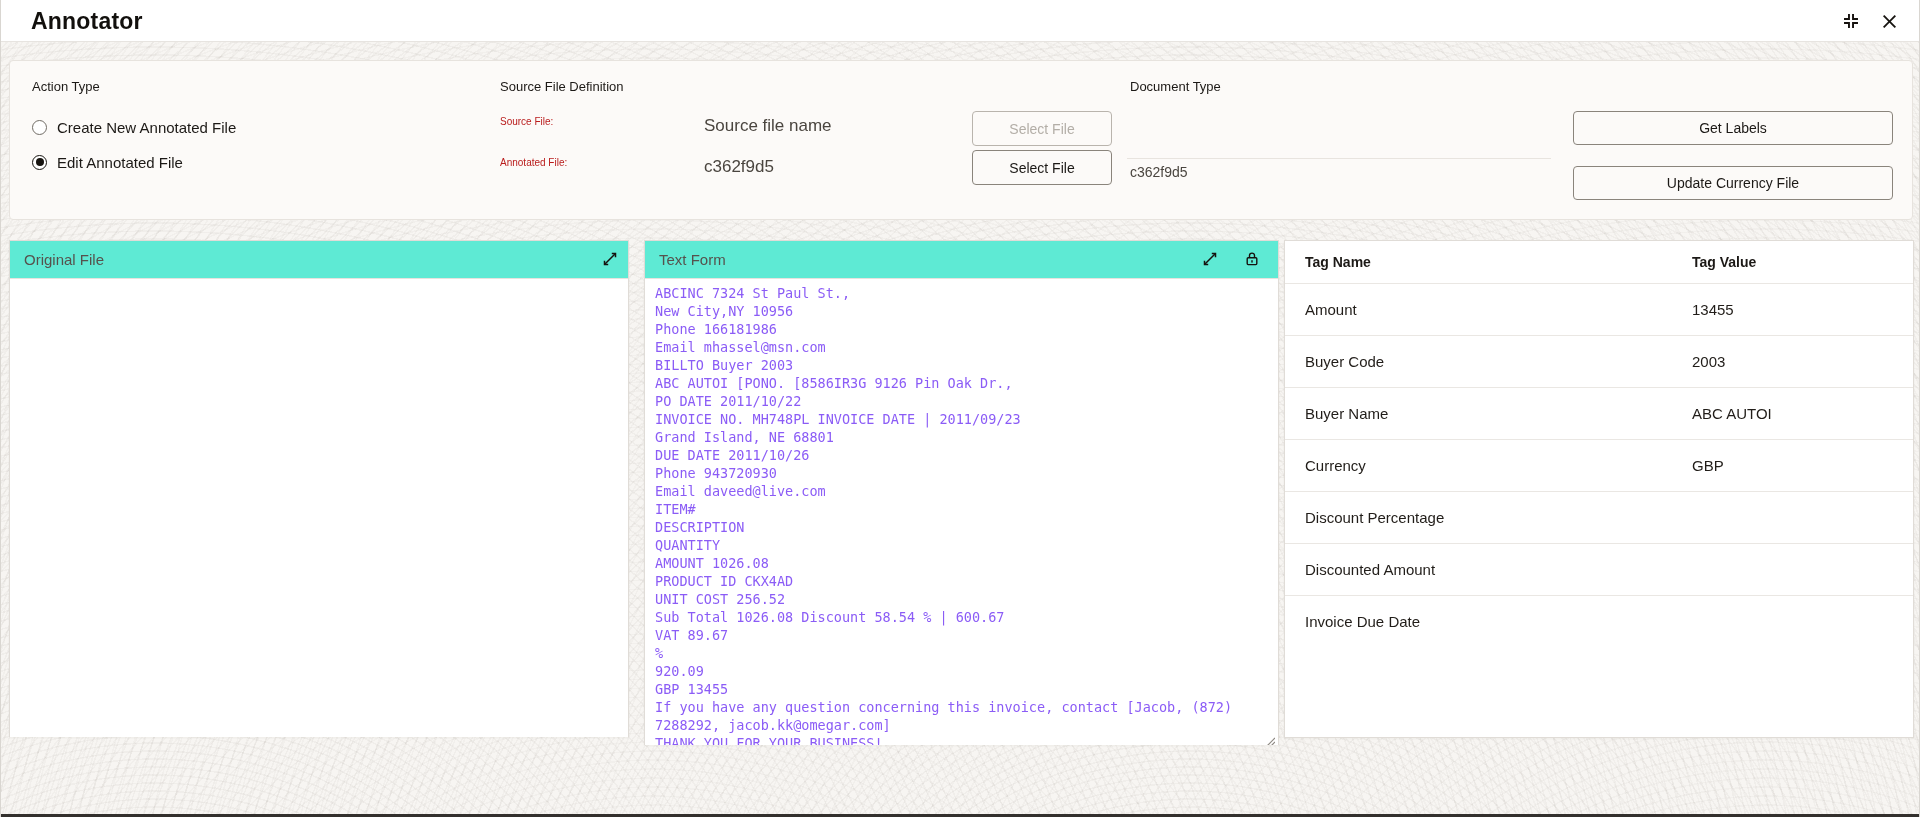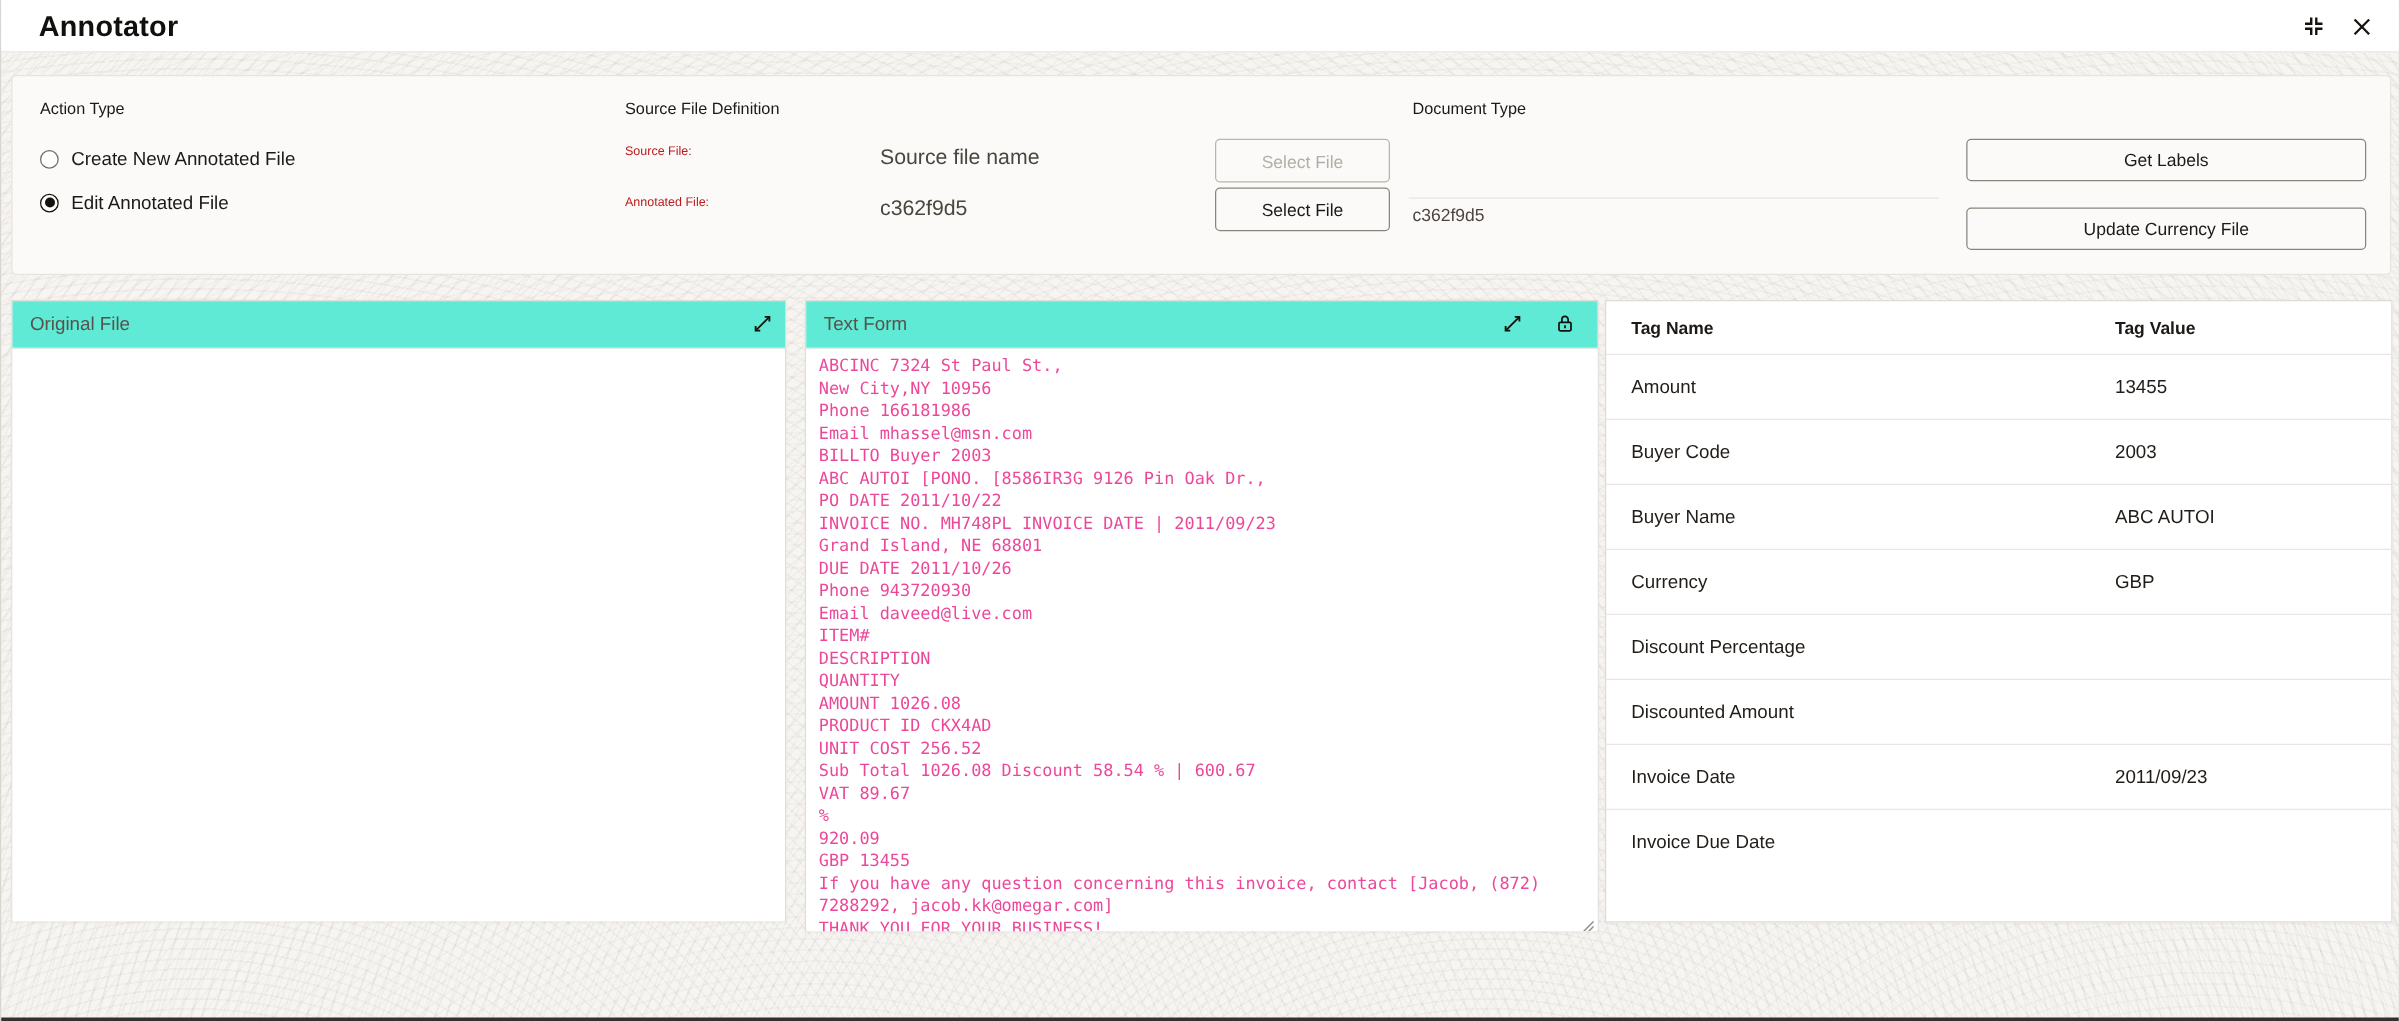--- a/index.html
+++ b/index.html
@@ -89,21 +89,21 @@
   .panel-original { left:8px;    width:620px; height:497px; }
   .panel-text     { left:643px;  width:635px; height:505px; }
   .panel-annos    { left:1283px; width:630px; height:498px; }
 
   .original-body { position:relative; height:458px; background:#fff; }
 
   .textform-body { position:relative; height:466px; background:#fff; overflow:hidden; }
   .textform-content {
     padding:5px 8px 0 10px;
     font-family:"DejaVu Sans Mono","Liberation Mono",monospace;
-    font-size:13.5px; line-height:18px; color:#ec4899;
+    font-size:13.5px; line-height:18px; color:#8b5cf6;
     white-space:pre-wrap; word-break:break-word;
   }
   .resize-grip { position:absolute; right:3px; bottom:3px; width:10px; height:10px; cursor:nwse-resize; }
 
   
   .ann-head {
     display:flex; height:42px; align-items:center; font-size:14px; font-weight:700; color:#1c1916;
   }
   .ann-cell-name  { width:407px; padding-left:20px; flex:none; }
   .ann-cell-value { flex:1; }
@@ -275,24 +275,20 @@
         </div>
         <div class="ann-row">
           <span class="ann-name">Discount Percentage</span>
           <span class="ann-value"></span>
         </div>
         <div class="ann-row">
           <span class="ann-name">Discounted Amount</span>
           <span class="ann-value"></span>
         </div>
         <div class="ann-row">
-          <span class="ann-name">Invoice Date</span>
-          <span class="ann-value">2011/09/23</span>
-        </div>
-        <div class="ann-row">
           <span class="ann-name">Invoice Due Date</span>
           <span class="ann-value"></span>
         </div>
       </div>
   </div>
 
   <div class="bottom-edge"></div>
 </div>
 
 </body></html>

